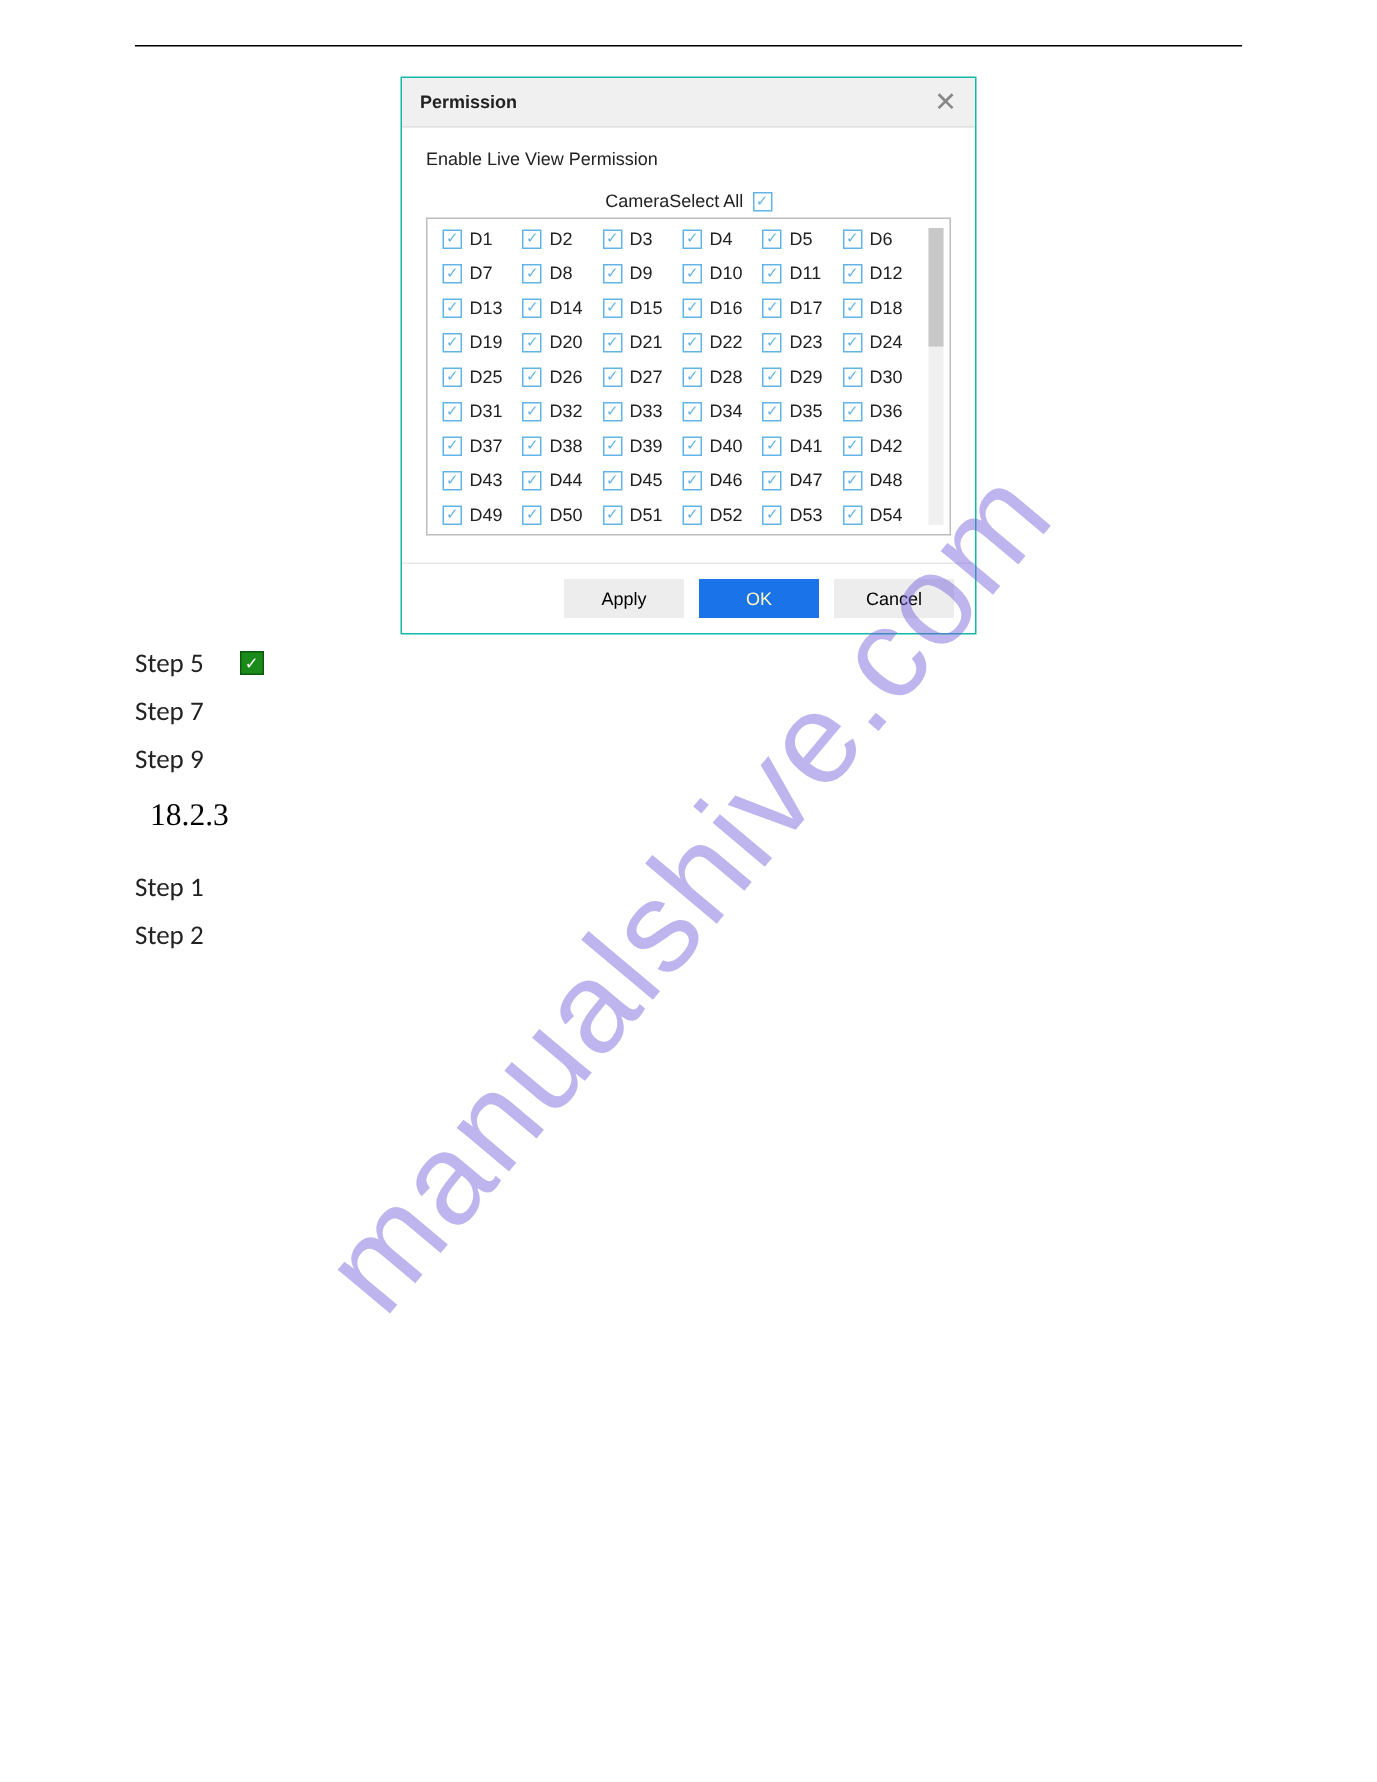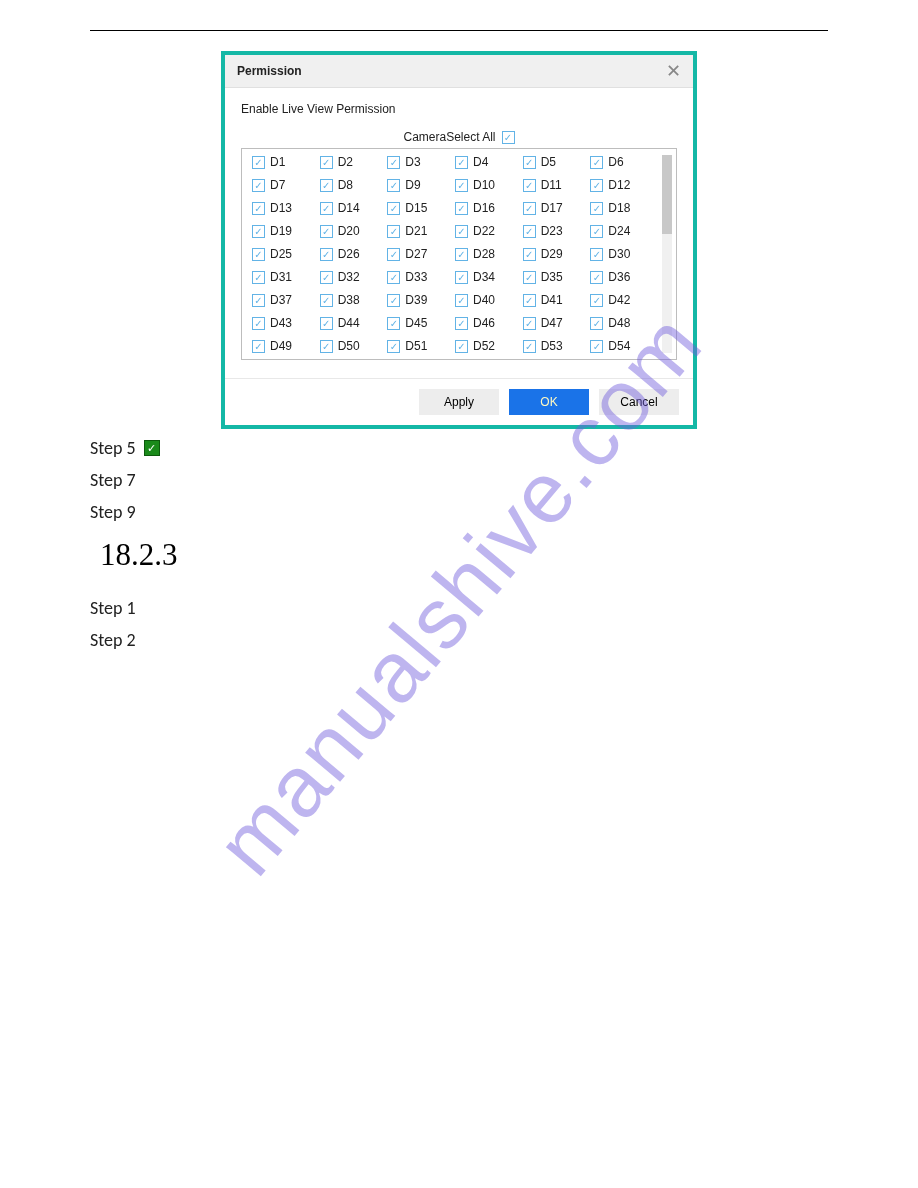--- a/index.html
+++ b/index.html
@@ -13,23 +13,23 @@
     }
     .page {
       padding: 30px 90px 0 90px;
     }
     .hr-top {
       border: none;
       border-top: 1.5px solid #000;
       margin-bottom: 20px;
     }
     .dialog {
-      width: 476px;
+      width: 384px;
       margin: 0 auto 8px auto;
-      border: 4px solid #14b8a6;
+      border: 1px solid #14b8a6;
       background: #fff;
       font-size: 12px;
     }
     .dialog-titlebar {
       display: flex;
       align-items: center;
       justify-content: space-between;
       background: #f0f0f0;
       padding: 7px 12px 7px 12px;
       border-bottom: 1px solid #e0e0e0;
@@ -115,39 +115,39 @@
       text-align: center;
       font-family: Calibri, sans-serif;
       font-size: 18px;
       color: #222;
       margin-bottom: 22px;
     }
     .steps { padding-left: 0; }
     .step-line {
       display: flex;
       align-items: center;
-      gap: 8px;
+      gap: 24px;
       font-family: Calibri, sans-serif;
       font-size: 18px;
       color: #222;
       margin-bottom: 10px;
     }
     .green-check {
       width: 16px; height: 16px;
       background: #1a8a1a;
       border: 1px solid #0c5a0c;
       display: inline-flex;
       align-items: center;
       justify-content: center;
       color: #fff;
       font-size: 11px;
     }
     .section-num {
       font-family: "Times New Roman", serif;
-      font-size: 31px;
+      font-size: 21px;
       color: #000;
       margin: 14px 0 24px 10px;
     }
     .watermark {
       position: absolute;
       left: 50%;
       top: 50%;
       transform: translate(-50%, -50%) rotate(-50deg);
       font-size: 86px;
       font-family: Arial, sans-serif;

